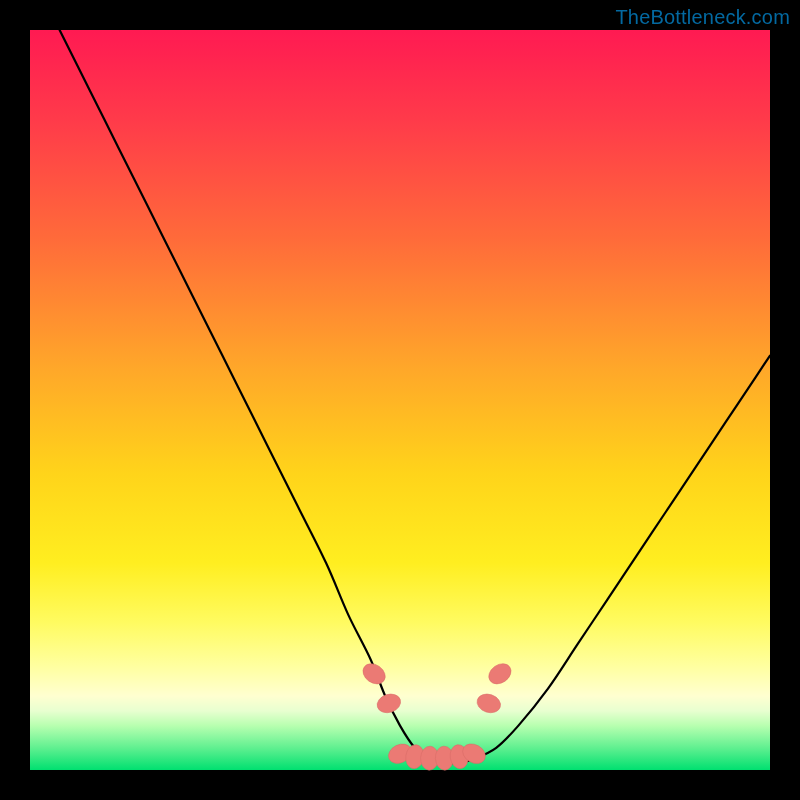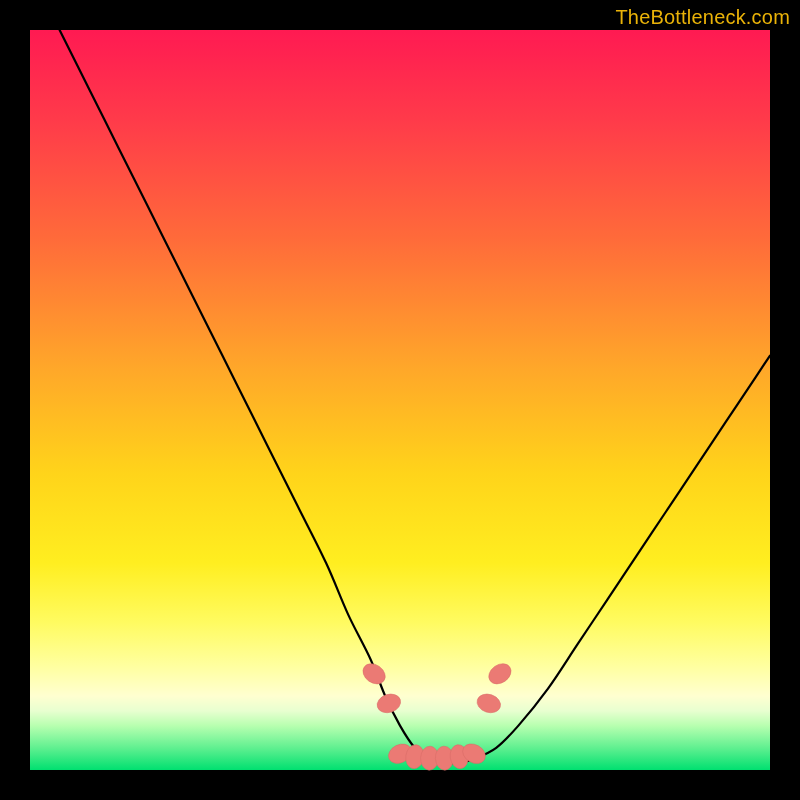--- a/index.html
+++ b/index.html
@@ -37,21 +37,21 @@
       #e8ffd0 92%,
       #b8ffb0 94%,
       #60f090 97%,
       #00e070 100%
     );
   }
   .watermark {
     position: absolute;
     top: 6px;
     right: 10px;
-    color: #eab308;
+    color: #0369a1;
     font-size: 20px;
     letter-spacing: 0.2px;
     font-weight: 400;
     user-select: none;
   }
   svg.curve {
     position: absolute;
     left: 0; top: 0;
     width: 740px; height: 740px;
     overflow: visible;

